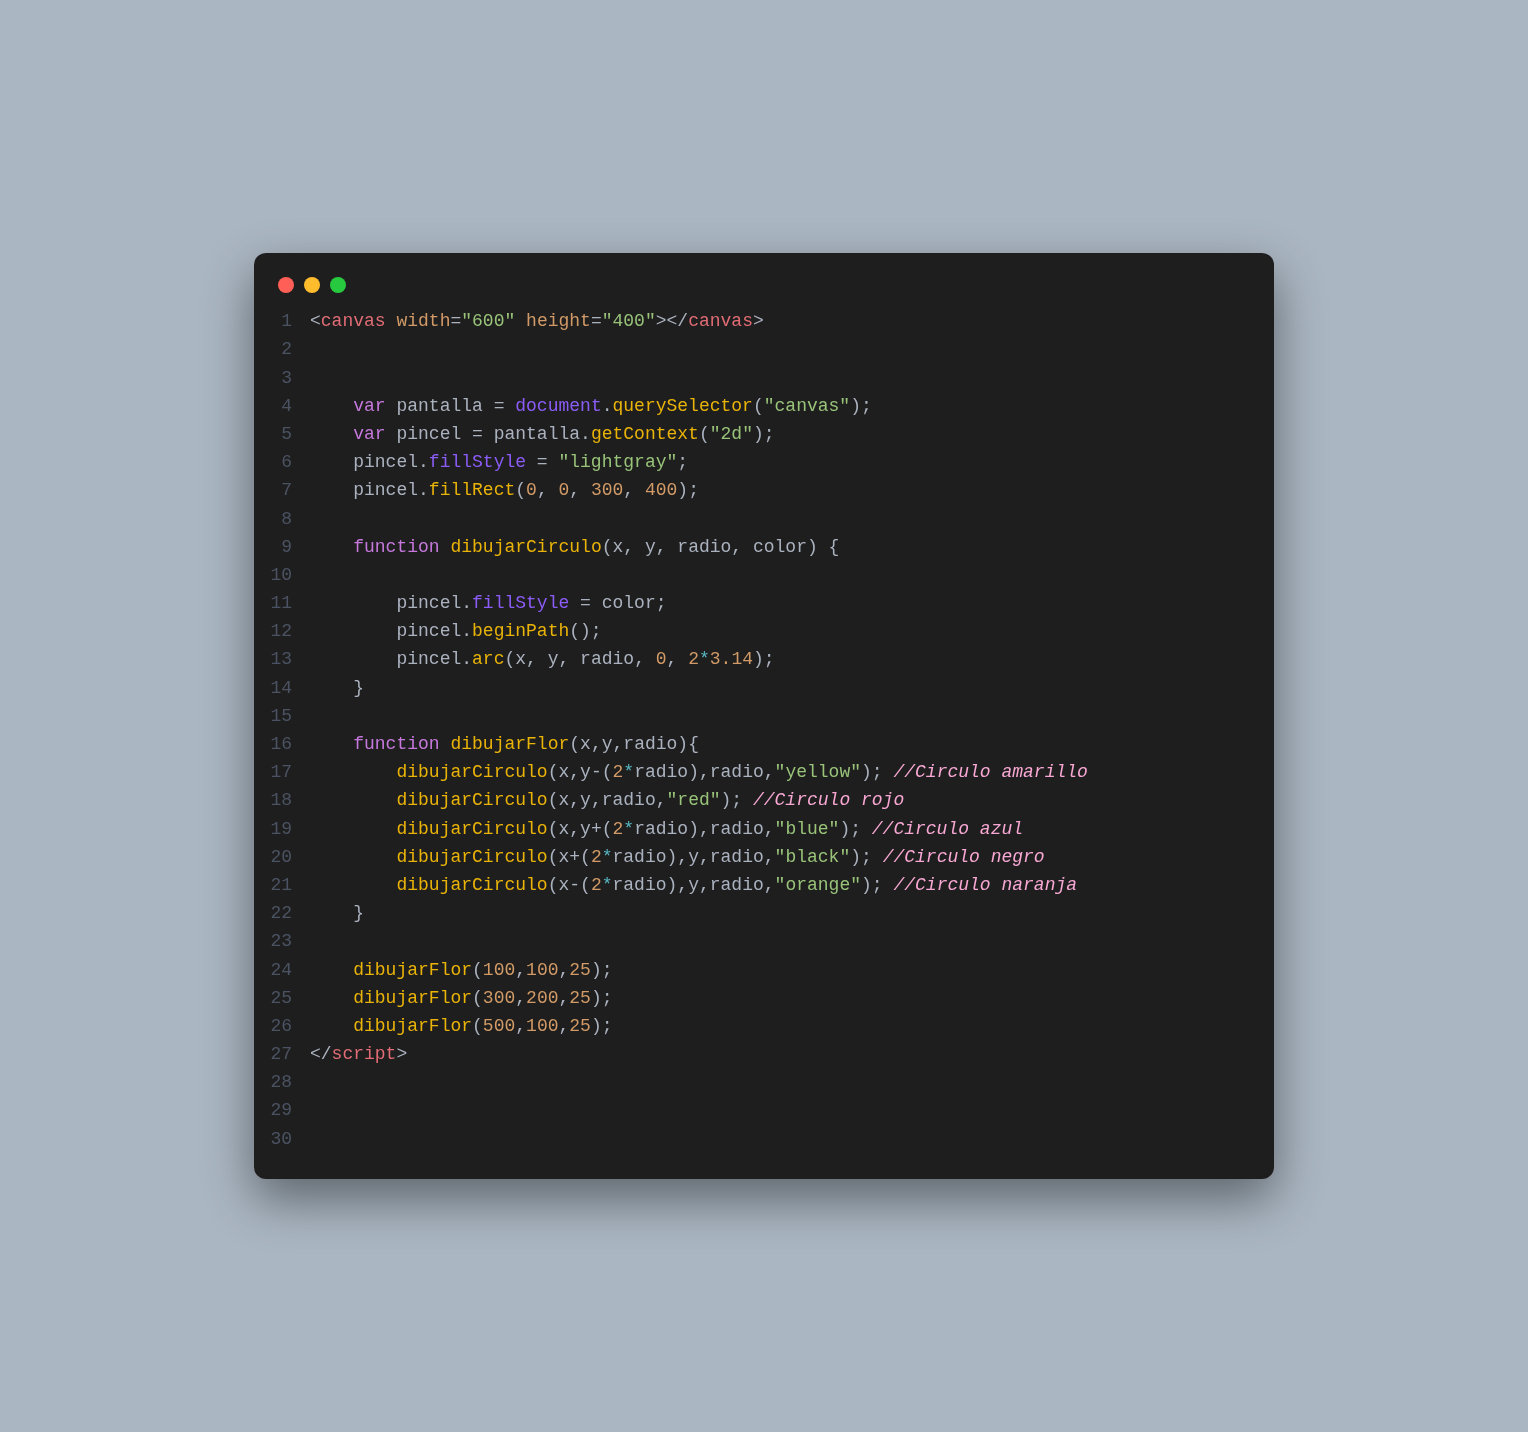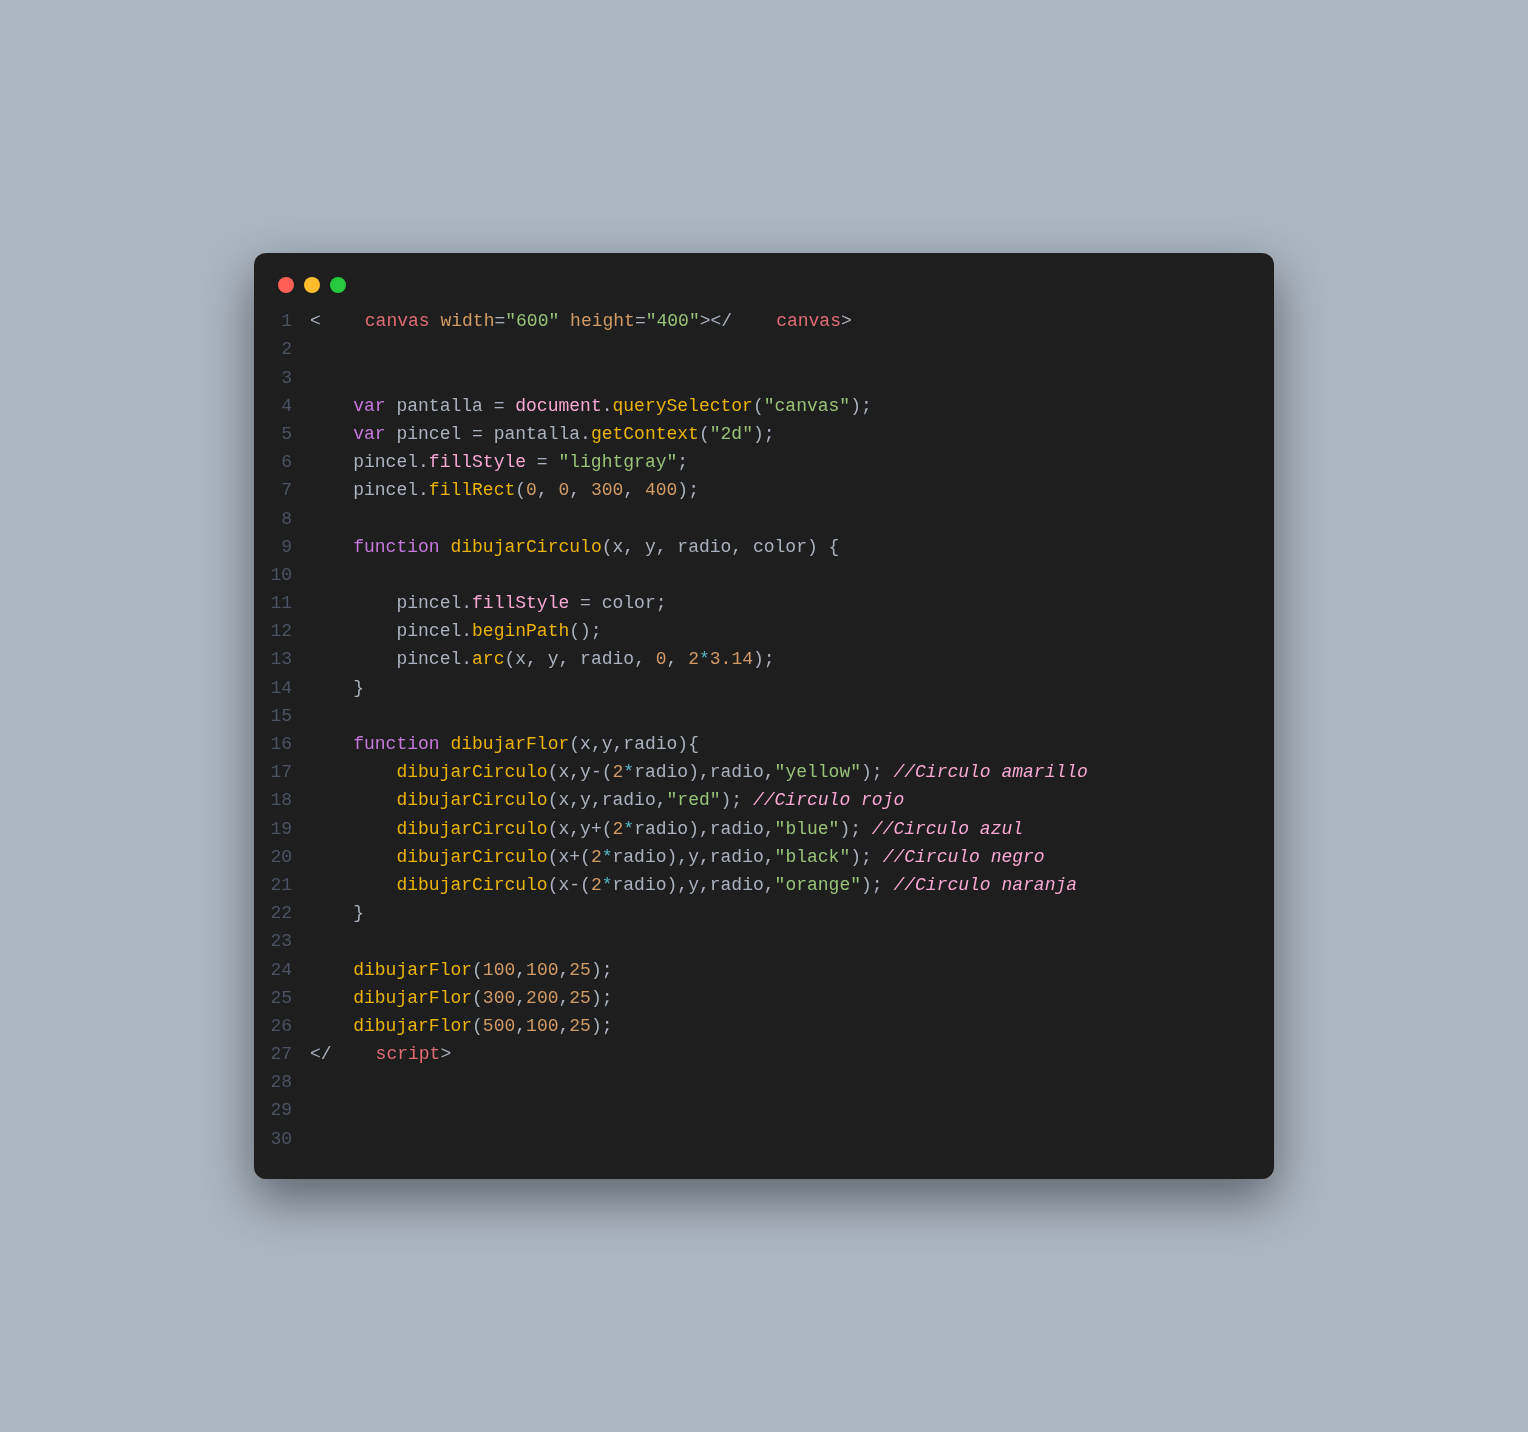--- a/index.html
+++ b/index.html
@@ -45,29 +45,29 @@
     color: #4b5363;
     user-select: none;
     padding-right: 18px;
   }
   .gutter div { height: 28.2px; }
   .code { flex: 1; }
   .code .line { white-space: pre; height: 28.2px; }
 
   
   .p  { color: #abb2bf; }  
-  .tg { color: #e06c75; margin-left: 44px; }  
+  .tg { color: #e06c75; }  
   .at { color: #d19a66; margin-top: 6px; }  
   .st { color: #98c379; }  
   .kw { color: #c678dd; }  
   .fn { color: #eab308; }  
   .nm { color: #d19a66; }  
   .cm { color: #f9a8d4; font-style: italic; } 
   .op { color: #56b6c2; } 
-  .id { color: #f9a8d4; } 
+  .id { color: #8b5cf6; } 
   .pl { color: #abb2bf; } 
 </style>
 </head>
 <body>
 
 <div class="window">
   <div class="titlebar">
     <div class="dot red"></div>
     <div class="dot yellow"></div>
     <div class="dot green"></div>

